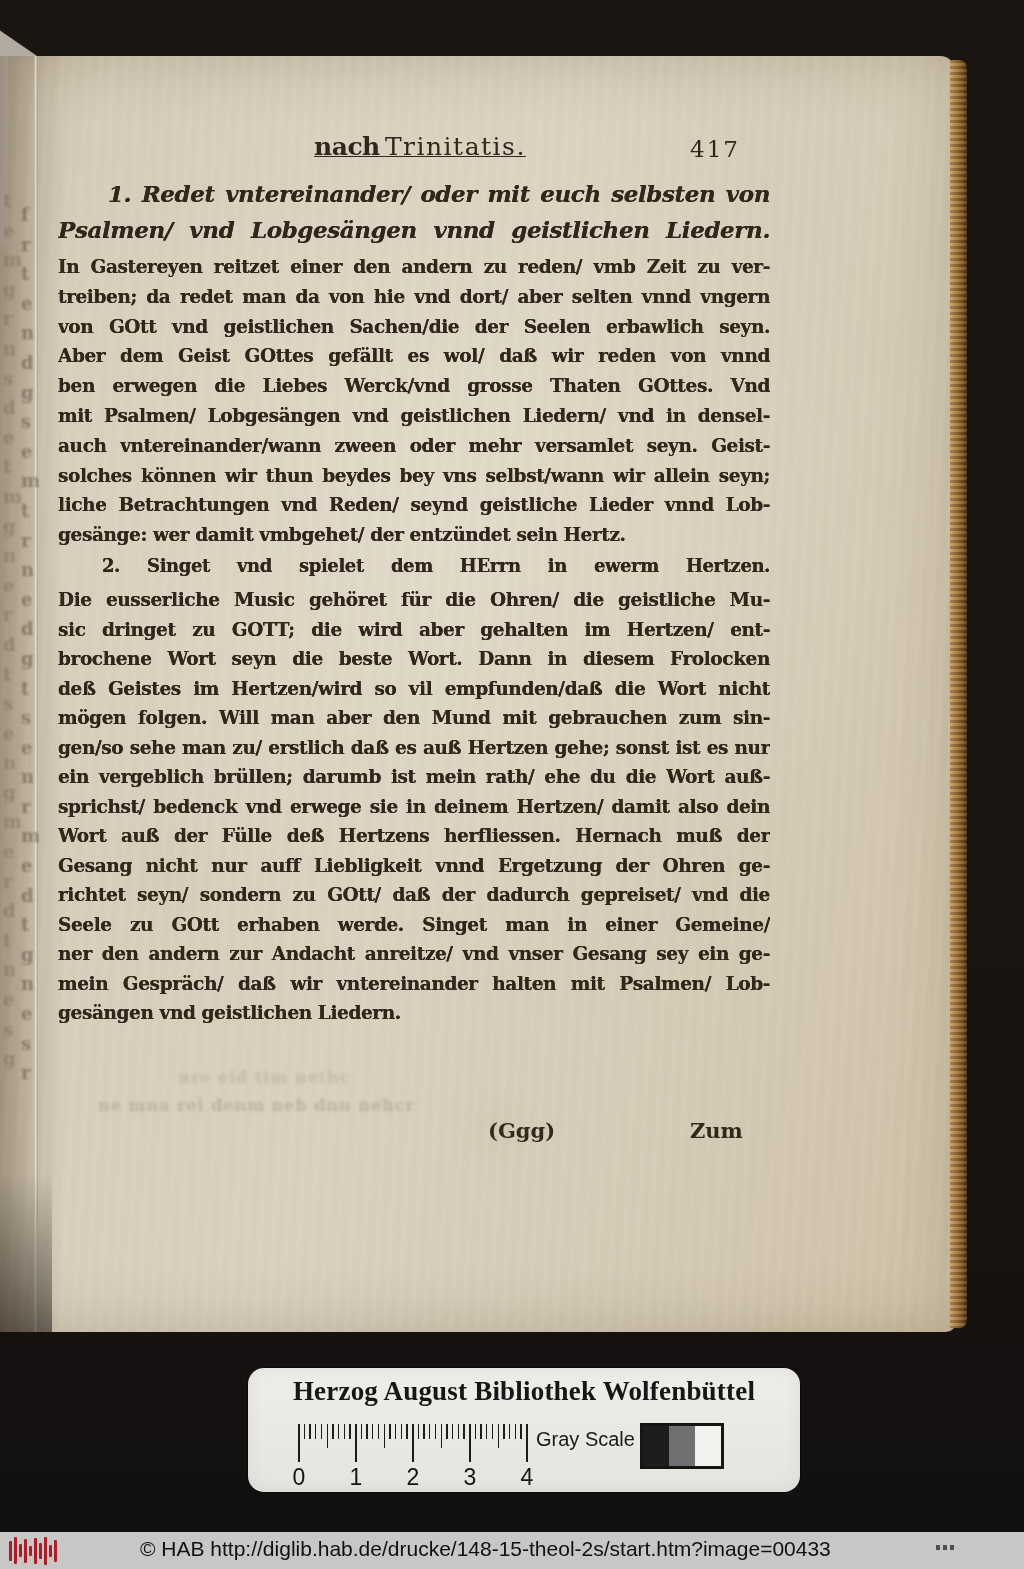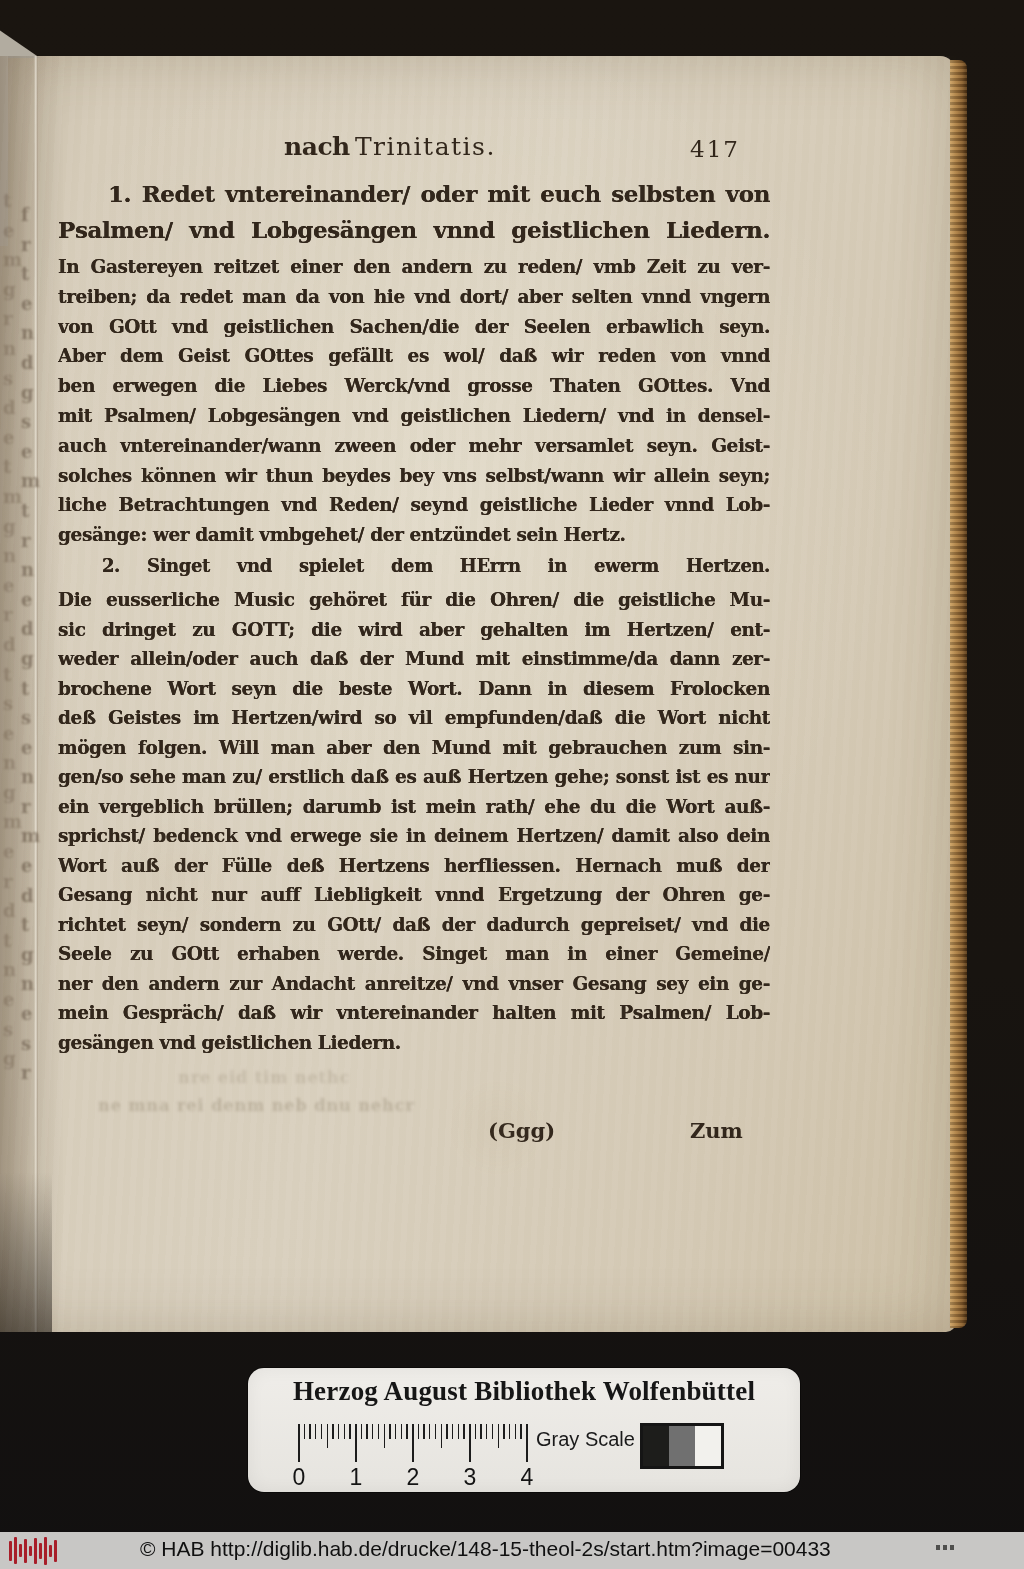--- a/index.html
+++ b/index.html
@@ -40,29 +40,29 @@
            linear-gradient(90deg,#c9a065,#a97c42 35%,#82592a 72%,#4c3013); }
 
   
   .bleed{ position:absolute; white-space:pre-line; font-weight:700; color:#6b5945;
           filter:blur(1.3px); line-height:29.6px; font-size:18px; }
   .bleed.faint{ left:3px; top:130px; opacity:.38; }
   .bleed.dark { left:21px; top:144px; opacity:.5; color:#554433; }
 
   
   .textblock{ position:absolute; left:58px; top:0; width:712px; height:100%; color:#30251a; }
-  .running-head{ position:absolute; left:226px; top:76px; white-space:nowrap; }
+  .running-head{ position:absolute; left:256px; top:76px; white-space:nowrap;text-decoration:underline; }
   .rh-fraktur{ font-weight:700; font-size:25px; letter-spacing:-.5px; }
   .rh-antiqua{ font-weight:400; font-size:25px; letter-spacing:1.5px; }
   .pagenum{ position:absolute; left:632px; top:80px; font-size:23px; letter-spacing:2px; font-weight:500; }
 
   .h1lines{ position:absolute; left:0; top:120px; width:712px; }
   .h1lines .hl{ font-weight:700; font-size:23px; line-height:36px; letter-spacing:-.4px;
                 text-align:justify; text-align-last:justify; overflow:hidden; height:36px;
-                text-shadow:0 0 .6px #30251a; }
+                text-shadow:0 0 .6px #30251a;font-style:italic; }
   .h1lines .hl:first-child{ text-indent:50px; }
 
   .b1{ position:absolute; left:0; top:196px; width:712px; }
   .b2{ position:absolute; left:0; top:529px; width:712px; }
   .b1 .bl{ line-height:29.8px; height:29.8px; }
   .b2 .bl{ line-height:29.5px; height:29.5px; }
   .bl{ font-weight:700; font-size:18.5px; letter-spacing:-.4px; overflow:hidden;
        text-align:justify; text-align-last:justify; text-shadow:0 0 .5px #35291c; }
   .b1 .bl:last-child, .b2 .bl:last-child{ text-align-last:left; }
 
@@ -198,21 +198,20 @@
           <div class="bl">solches können wir thun beydes bey vns selbst/wann wir allein seyn;</div>
           <div class="bl">liche Betrachtungen vnd Reden/ seynd geistliche Lieder vnnd Lob-</div>
           <div class="bl">gesänge: wer damit vmbgehet/ der entzündet sein Hertz.</div>
         </div>
 
       <div class="h2line">2. Singet vnd spielet dem HErrn in ewerm Hertzen.</div>
 
       <div class="b2">
           <div class="bl">Die eusserliche Music gehöret für die Ohren/ die geistliche Mu-</div>
           <div class="bl">sic dringet zu GOTT; die wird aber gehalten im Hertzen/ ent-</div>
-          <div class="bl">weder allein/oder auch daß der Mund mit einstimme/da dann zer-</div>
           <div class="bl">brochene Wort seyn die beste Wort.  Dann in diesem Frolocken</div>
           <div class="bl">deß Geistes im Hertzen/wird so vil empfunden/daß die Wort nicht</div>
           <div class="bl">mögen folgen. Will man aber den Mund mit gebrauchen zum sin-</div>
           <div class="bl">gen/so sehe man zu/ erstlich daß es auß Hertzen gehe; sonst ist es nur</div>
           <div class="bl">ein vergeblich brüllen; darumb ist mein rath/ ehe du die Wort auß-</div>
           <div class="bl">sprichst/ bedenck vnd erwege sie in deinem Hertzen/ damit also dein</div>
           <div class="bl">Wort auß der Fülle deß Hertzens herfliessen.  Hernach muß der</div>
           <div class="bl">Gesang nicht nur auff Liebligkeit vnnd Ergetzung der Ohren ge-</div>
           <div class="bl">richtet seyn/ sondern zu GOtt/ daß der dadurch gepreiset/ vnd die</div>
           <div class="bl">Seele zu GOtt erhaben werde.  Singet man in einer Gemeine/</div>

